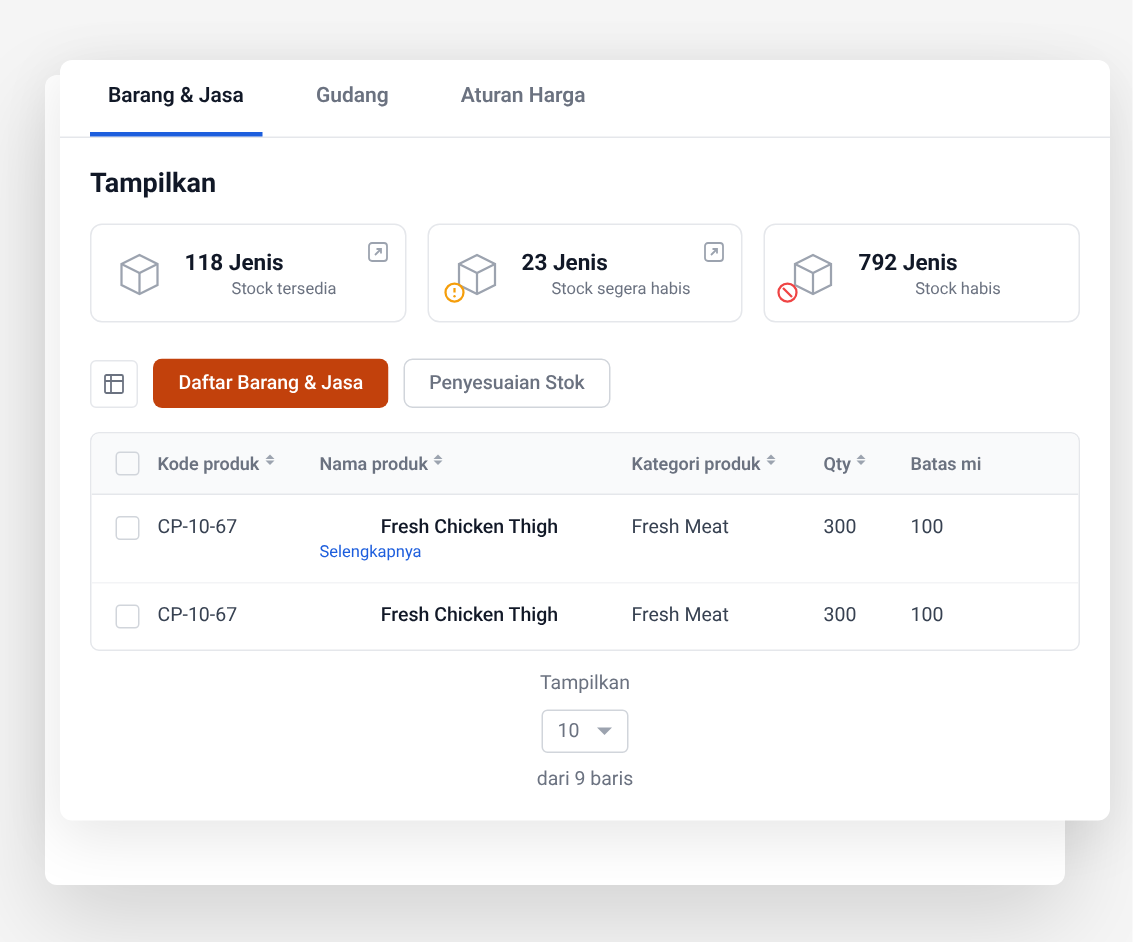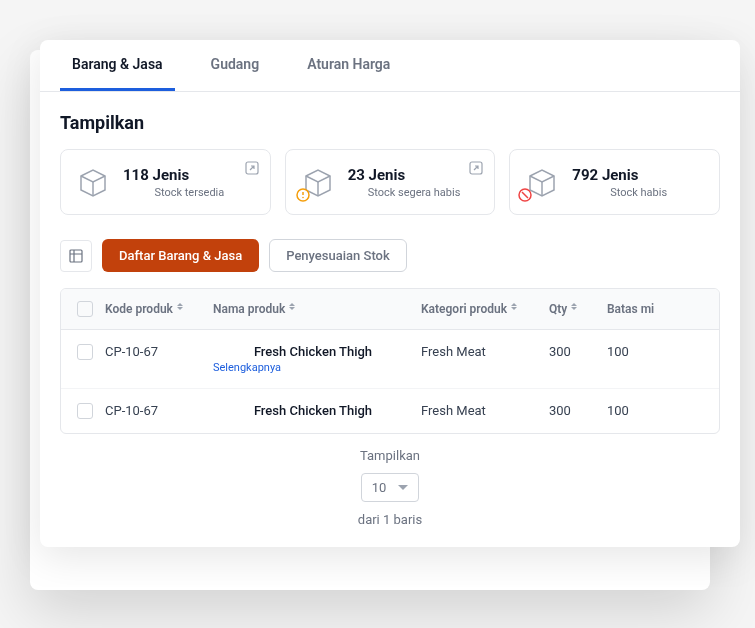--- a/index.html
+++ b/index.html
@@ -192,17 +192,17 @@
         <div class="td col-min">100</div>
       </div>
     </div>
 
     <div class="pagination">
       <span>Tampilkan</span>
       <div class="select-box">
         <span>10</span>
         <span class="chevron-down"></span>
       </div>
-      <span>dari 1 baris</span>
+      <span>dari 9 baris</span>
     </div>
 
   </div>
 </div>
 
 </body></html>

